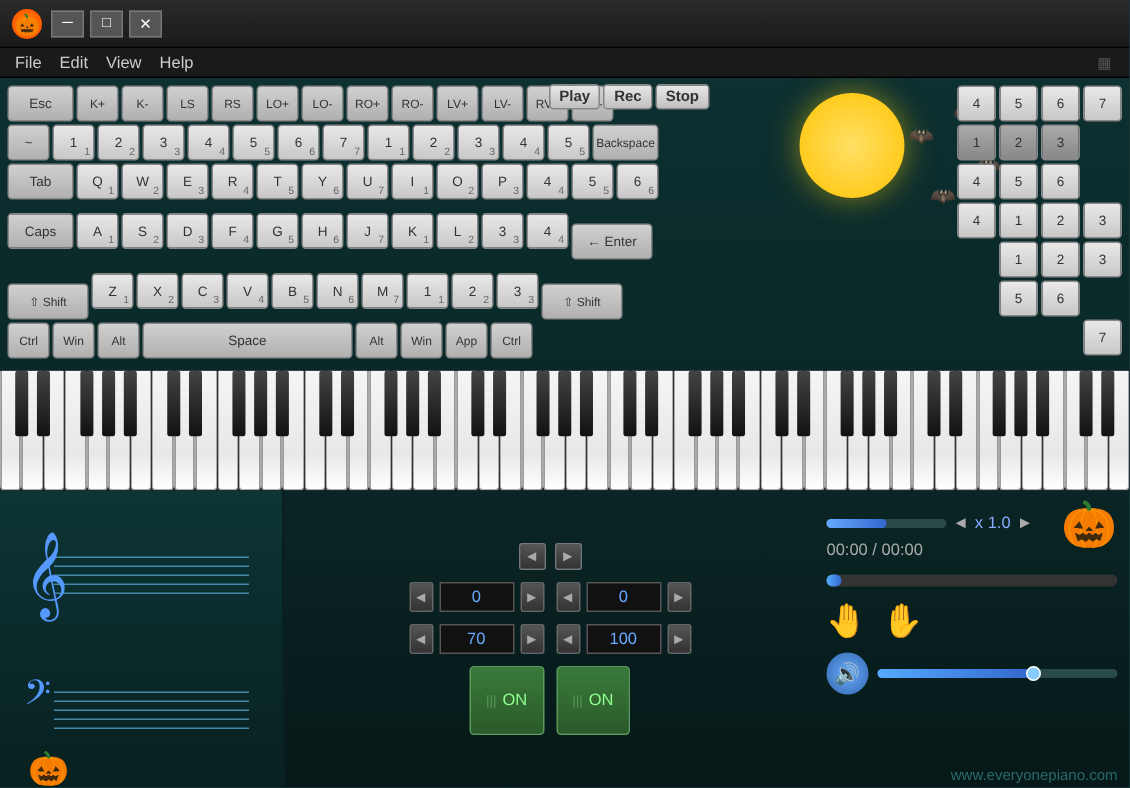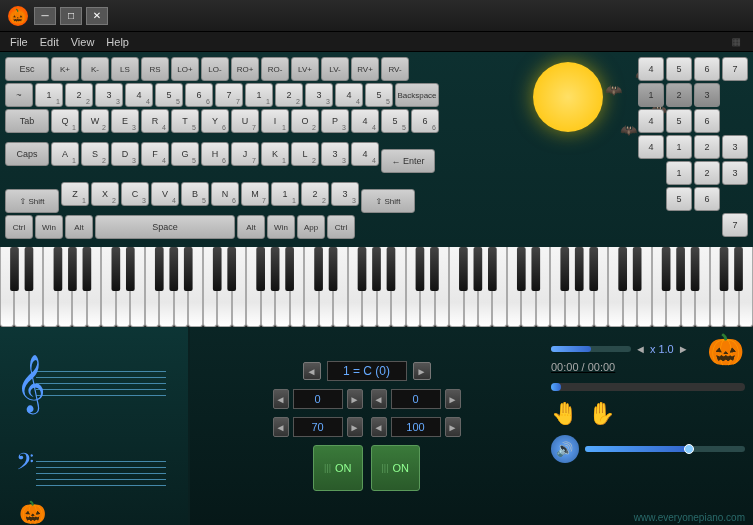--- a/index.html
+++ b/index.html
@@ -381,20 +381,25 @@
 
 <div class="keyboard-section">
 
   <div class="moon"></div>
 
   <div class="bat" style="top:15px; right:100px;">🦇</div>
   <div class="bat" style="top:30px; right:130px;">🦇</div>
   <div class="bat" style="top:50px; right:85px;">🦇</div>
   <div class="bat" style="top:70px; right:115px;">🦇</div>
 
+  <div class="top-controls">
+    <button class="ctrl-btn">Play</button>
+    <button class="ctrl-btn">Rec</button>
+    <button class="ctrl-btn stop-btn">Stop</button>
+  </div>
 
   <div class="kbd-area">
 
     <div class="kbd-row">
       <div class="key special wide">
           <span class="main-label">Esc</span>
         </div>
       <div class="key special">
           <span class="main-label" style="font-size:8px;">K+</span>
         </div>
@@ -844,21 +849,20 @@
       </div>
 
       <div style="position:absolute;bottom:-30px;left:5px;font-size:22px;">🎃</div>
     </div>
   </div>
 
   <div style="flex:1; display:flex; flex-direction:column; align-items:center; justify-content:center; gap:8px; padding:8px;">
 
     <div class="key-display">
       <div class="key-arrow">◄</div>
-      <div class="key-value">1 = C (0)</div>
       <div class="key-arrow">►</div>
     </div>
 
     <div class="ctrl-row">
       <div class="num-control">
         <div class="arrow-btn">◄</div>
         <div class="num-value">0</div>
         <div class="arrow-btn">►</div>
       </div>
       <div class="num-control">
@@ -893,21 +897,21 @@
 
     <div style="display:flex; align-items:center; gap:4px; margin-top:8px;">
       <div style="width:80px; height:6px; background:#2a4a4a; border-radius:3px;">
         <div style="height:100%; width:50%; background:linear-gradient(to right,#66aaff,#3366cc); border-radius:3px;"></div>
       </div>
       <span style="color:#aaa; font-size:11px; cursor:pointer;">◄</span>
       <span style="color:#88aaff; font-size:11px;">x 1.0</span>
       <span style="color:#aaa; font-size:11px; cursor:pointer;">►</span>
     </div>
 
-    <div style="display:flex; align-items:center; gap:4px;text-decoration:underline;">
+    <div style="display:flex; align-items:center; gap:4px;">
       <span style="color:#aaa; font-size:11px;">00:00 / 00:00</span>
     </div>
 
     <div class="progress-bar-container">
       <div class="progress-bar-fill"></div>
     </div>
 
     <div style="display:flex; align-items:center; gap:10px; margin-top:4px;">
       <span style="color:#4488ff; font-size:22px; cursor:pointer;">🤚</span>
       <span style="color:#ff8833; font-size:22px; cursor:pointer;">✋</span>

